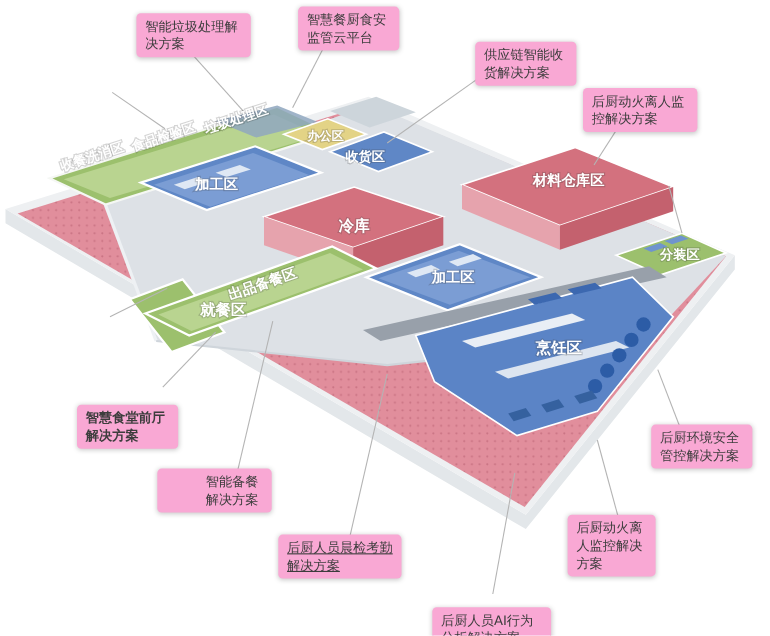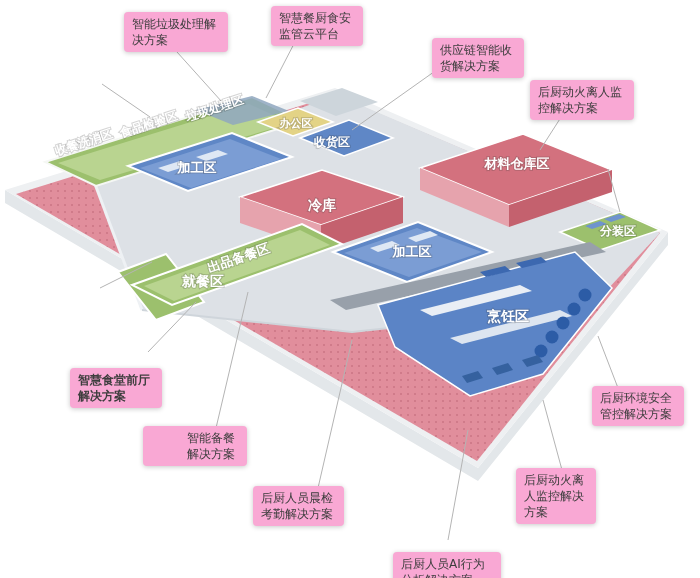--- a/index.html
+++ b/index.html
@@ -118,18 +118,18 @@
     <text class="zone-label" x="203" y="286" font-size="14" text-anchor="middle">就餐区</text>
     <text class="zone-label" x="508" y="321" font-size="14" text-anchor="middle">烹饪区</text>
   </svg>
 
   <div class="callout" style="left:124px;top:12px;width:104px;">智能垃圾处理解决方案</div>
   <div class="callout" style="left:271px;top:6px;width:92px;">智慧餐厨食安监管云平台</div>
   <div class="callout" style="left:432px;top:38px;width:92px;">供应链智能收货解决方案</div>
   <div class="callout" style="left:530px;top:80px;width:104px;">后厨动火离人监控解决方案</div>
   <div class="callout" style="left:70px;top:368px;width:92px;font-weight:bold;">智慧食堂前厅解决方案</div>
   <div class="callout" style="left:143px;top:426px;width:104px;padding-left:44px;">智能备餐解决方案</div>
-  <div class="callout" style="left:253px;top:486px;width:91px;">后厨人员晨检考勤解决方案</div>
+  <div class="callout" style="left:253px;top:486px;width:112px;text-decoration:underline;">后厨人员晨检考勤解决方案</div>
   <div class="callout" style="left:592px;top:386px;width:92px;">后厨环境安全管控解决方案</div>
   <div class="callout" style="left:516px;top:468px;width:80px;">后厨动火离人监控解决方案</div>
   <div class="callout" style="left:393px;top:552px;width:108px;">后厨人员AI行为分析解决方案</div>
 
 </div>
 
 </body></html>

